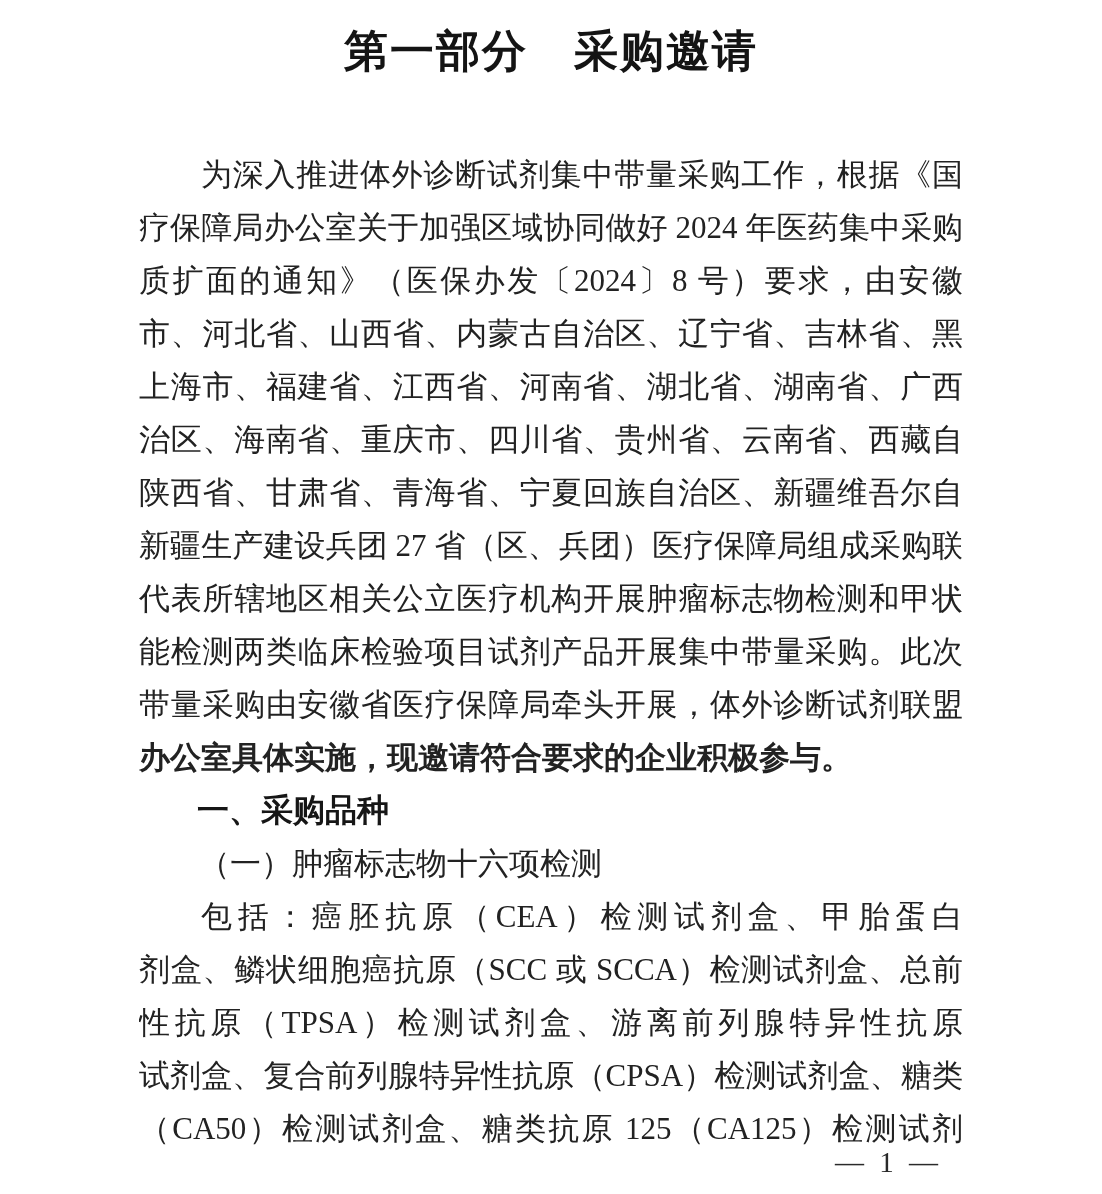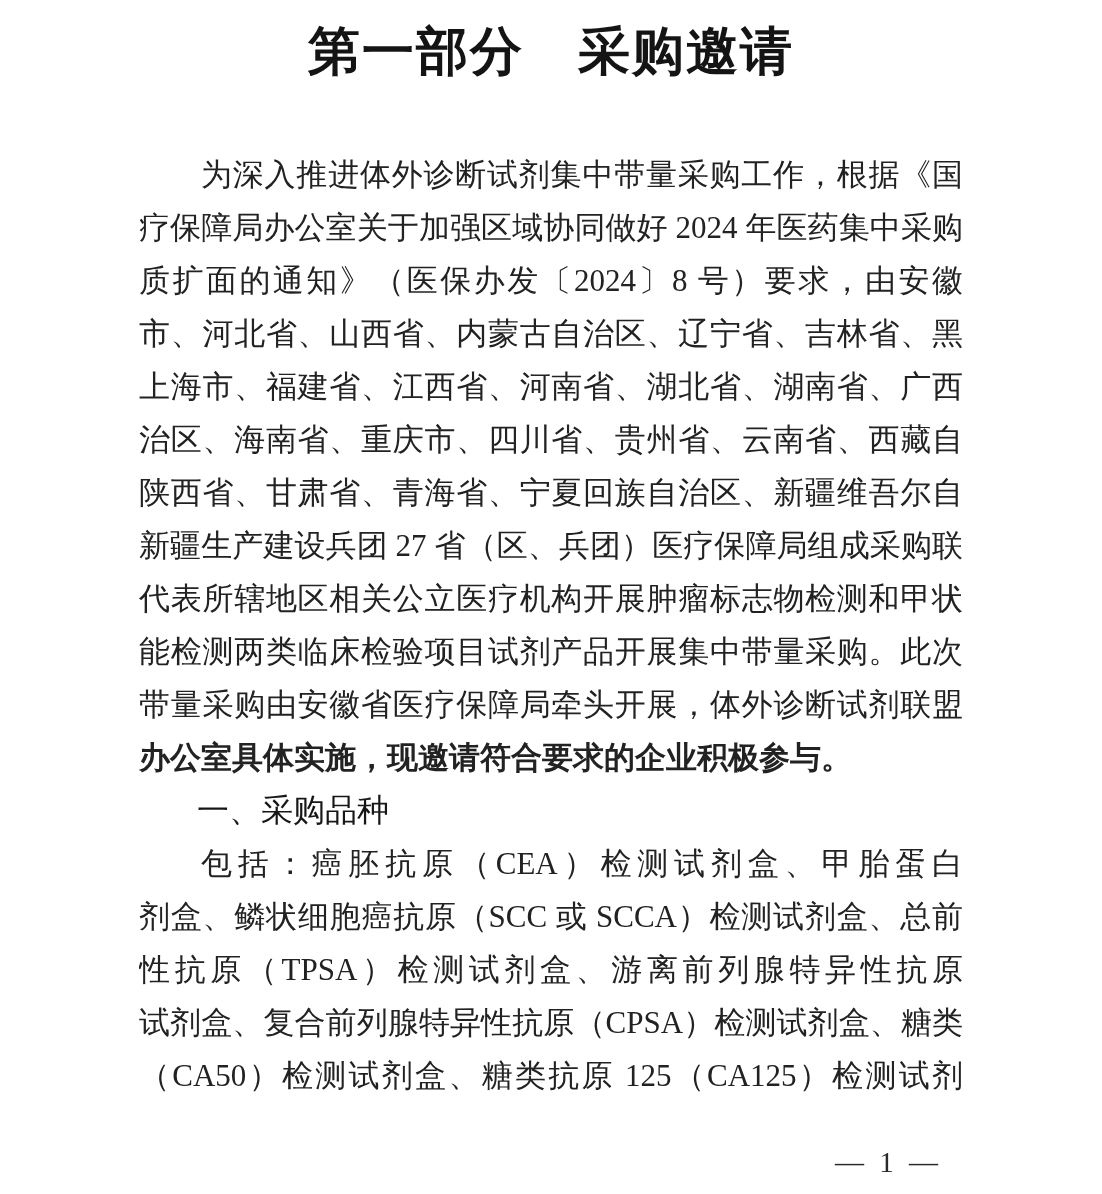--- a/index.html
+++ b/index.html
@@ -19,21 +19,21 @@
   .content {
     position: absolute;
     left: 139px;
     top: 0;
     width: 824px;
   }
   .doc-title {
     margin: 24px 0 0 0;
     padding: 0;
     text-align: center;
-    font-size: 52px;
+    font-size: 44px;
     font-weight: bold;
     letter-spacing: 2px;
     color: #141414;
     font-family: "Liberation Serif", "DejaVu Serif", serif;
     line-height: 56px;
   }
   .para {
     margin: 0;
     padding: 0;
   }
@@ -53,21 +53,21 @@
   .line.noj {
     text-align: left;
     text-align-last: left;
     font-weight: bold;
   }
   .line.indent {
     text-indent: 62px;
   }
   .heading1 {
     font-family: "Liberation Sans", "DejaVu Sans", sans-serif;
-    font-weight: normal;
+    font-weight: bold;
     font-size: 32px;
     line-height: 53px;
     height: 53px;
     padding-left: 58px;
     color: #161616;
   }
   .heading2 {
     font-size: 31px;
     line-height: 53px;
     height: 53px;
@@ -100,20 +100,21 @@
       <div class="line">治区、海南省、重庆市、四川省、贵州省、云南省、西藏自治区、</div>
       <div class="line">陕西省、甘肃省、青海省、宁夏回族自治区、新疆维吾尔自治区、</div>
       <div class="line">新疆生产建设兵团 27 省（区、兵团）医疗保障局组成采购联盟，</div>
       <div class="line">代表所辖地区相关公立医疗机构开展肿瘤标志物检测和甲状腺功</div>
       <div class="line">能检测两类临床检验项目试剂产品开展集中带量采购。此次集中</div>
       <div class="line">带量采购由安徽省医疗保障局牵头开展，体外诊断试剂联盟采购</div>
       <div class="line noj">办公室具体实施，现邀请符合要求的企业积极参与。</div>
     </div>
 
     <div class="heading1">一、采购品种</div>
+    <div class="heading2">（一）肿瘤标志物十六项检测</div>
 
     <div class="para para2">
       <div class="line indent">包括：癌胚抗原（CEA）检测试剂盒、甲胎蛋白（AFP）检测试</div>
       <div class="line">剂盒、鳞状细胞癌抗原（SCC 或 SCCA）检测试剂盒、总前列腺特异</div>
       <div class="line">性抗原（TPSA）检测试剂盒、游离前列腺特异性抗原（FPSA）检测</div>
       <div class="line">试剂盒、复合前列腺特异性抗原（CPSA）检测试剂盒、糖类抗原 50</div>
       <div class="line">（CA50）检测试剂盒、糖类抗原 125（CA125）检测试剂盒、糖类抗</div>
     </div>
 
   </div>

